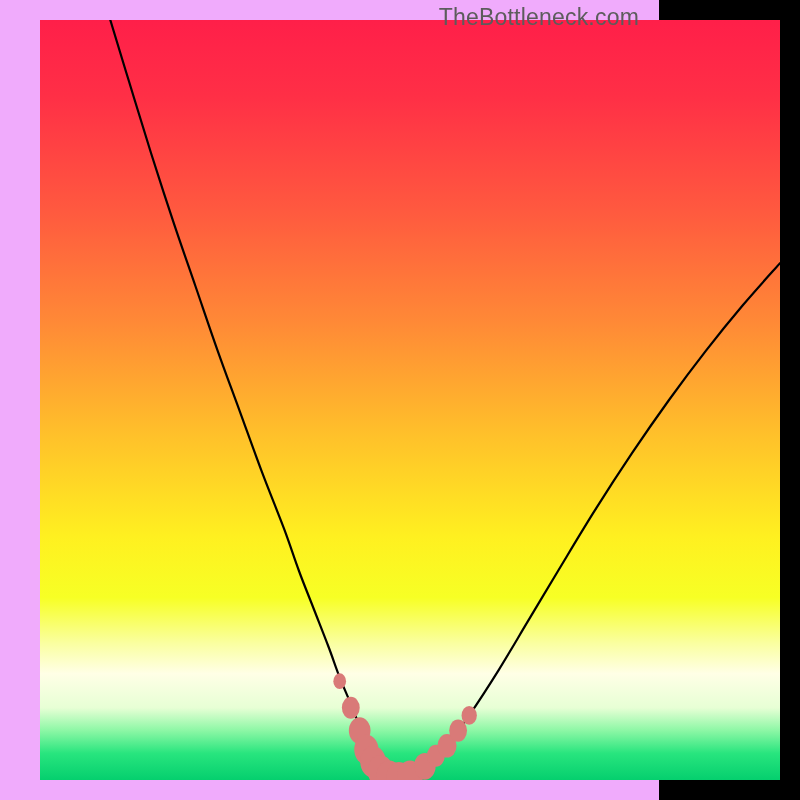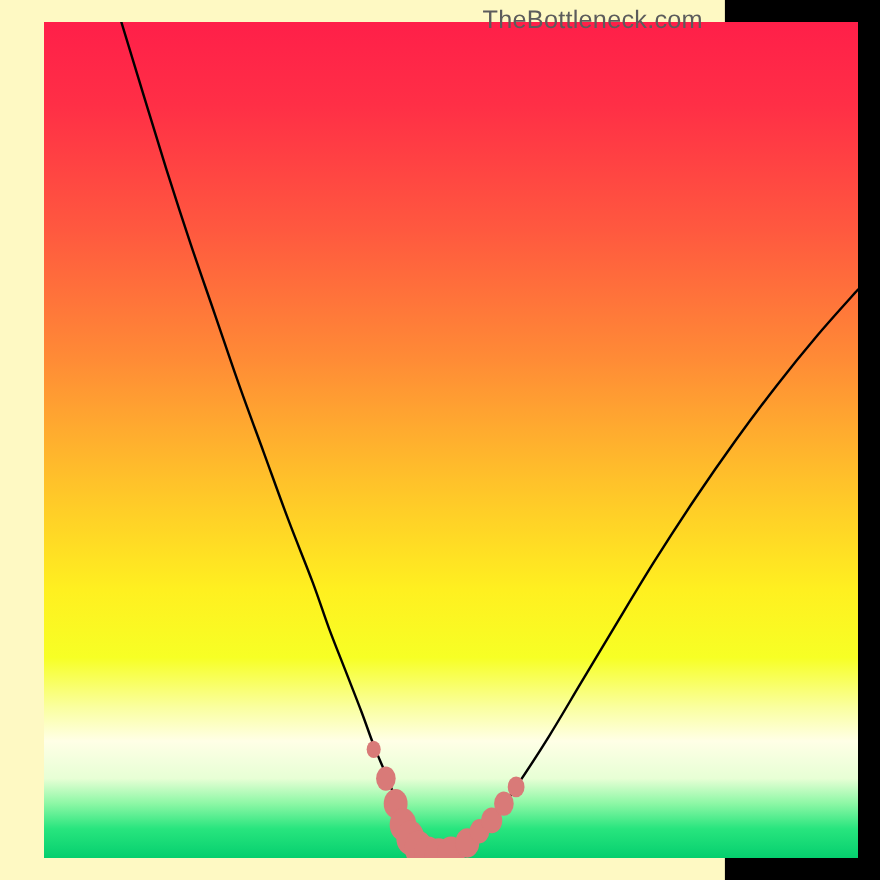--- a/index.html
+++ b/index.html
@@ -8,21 +8,21 @@
     width: 800px;
     height: 800px;
     overflow: hidden;
     background: #000;
     font-family: Arial, Helvetica, sans-serif;
   }
   .frame {
     position: relative;
     width: 659px;
     height: 800px;
-    background: #fef9c3;
+    background: #f0abfc;
   }
   .plot-area {
     position: absolute;
     left: 40px;
     top: 20px;
     width: 740px;
     height: 760px;
     overflow: hidden;
   }
   .gradient-bg {

